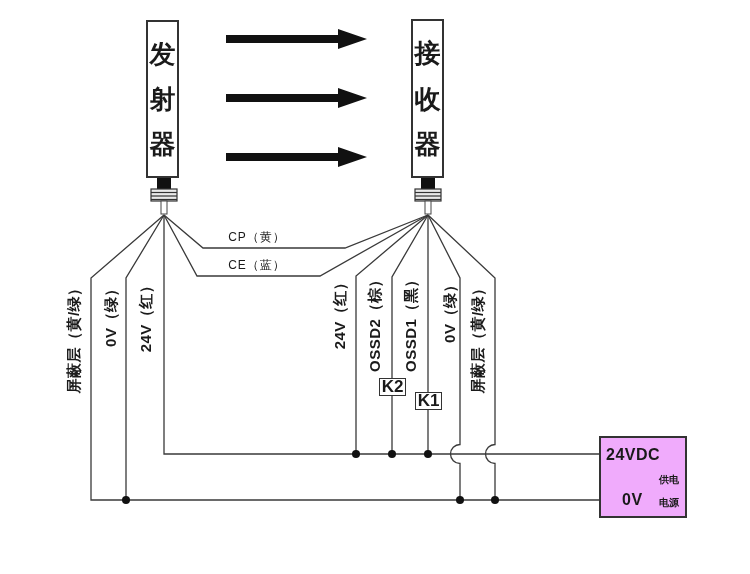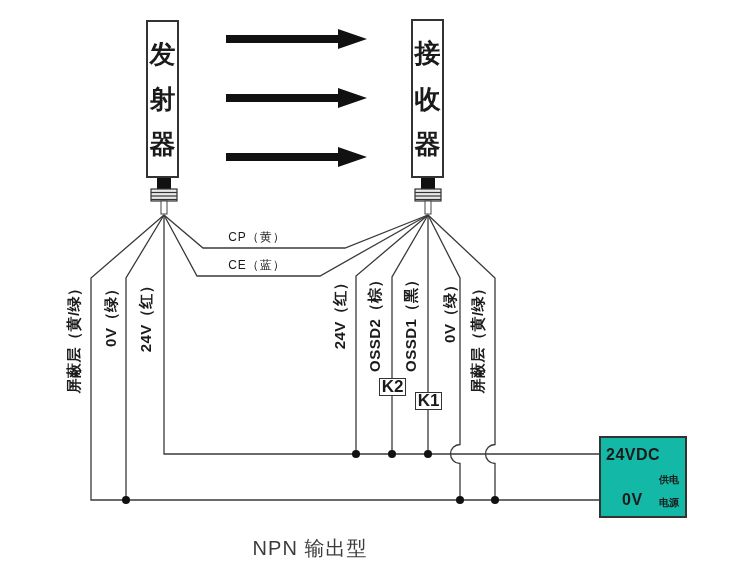--- a/index.html
+++ b/index.html
@@ -23,21 +23,21 @@
     position:absolute;white-space:nowrap;font-size:12px;font-weight:400;
     letter-spacing:1px;transform:translate(-50%,-50%);
   }
   .relay-box{
     position:absolute;width:27px;height:18px;border:1.5px solid #333;background:#fff;
     display:flex;align-items:center;justify-content:center;
     font-size:17px;font-weight:600;box-sizing:border-box;
   }
   .power-box{
     position:absolute;left:599px;top:436px;width:88px;height:82px;
-    border:2px solid #333;background:#14b8a6;box-sizing:border-box;
+    border:2px solid #333;background:#f0abfc;box-sizing:border-box;
   }
   .ps-pos{position:absolute;left:5px;top:8px;font-size:16px;font-weight:600;letter-spacing:0.5px;}
   .ps-neg{position:absolute;left:5px;bottom:7px;font-size:16px;font-weight:600;letter-spacing:0.5px;margin-left:16px;}
   .ps-name{position:absolute;right:6px;top:30px;text-align:center;font-size:10px;font-weight:600;line-height:23px;}
   .caption{
     position:absolute;left:230px;top:535px;width:160px;text-align:center;
     font-size:20px;color:#3c3c3c;letter-spacing:1px;
   }
 </style>
 </head>
@@ -128,15 +128,14 @@
 
   <div class="power-box">
     <div class="ps-pos">24VDC</div>
     <div class="ps-neg">0V</div>
     <div class="ps-name">
       <div>供电</div>
       <div>电源</div>
     </div>
   </div>
 
-  <div class="caption">NPN 输出型</div>
 
 </div>
 
 </body></html>

